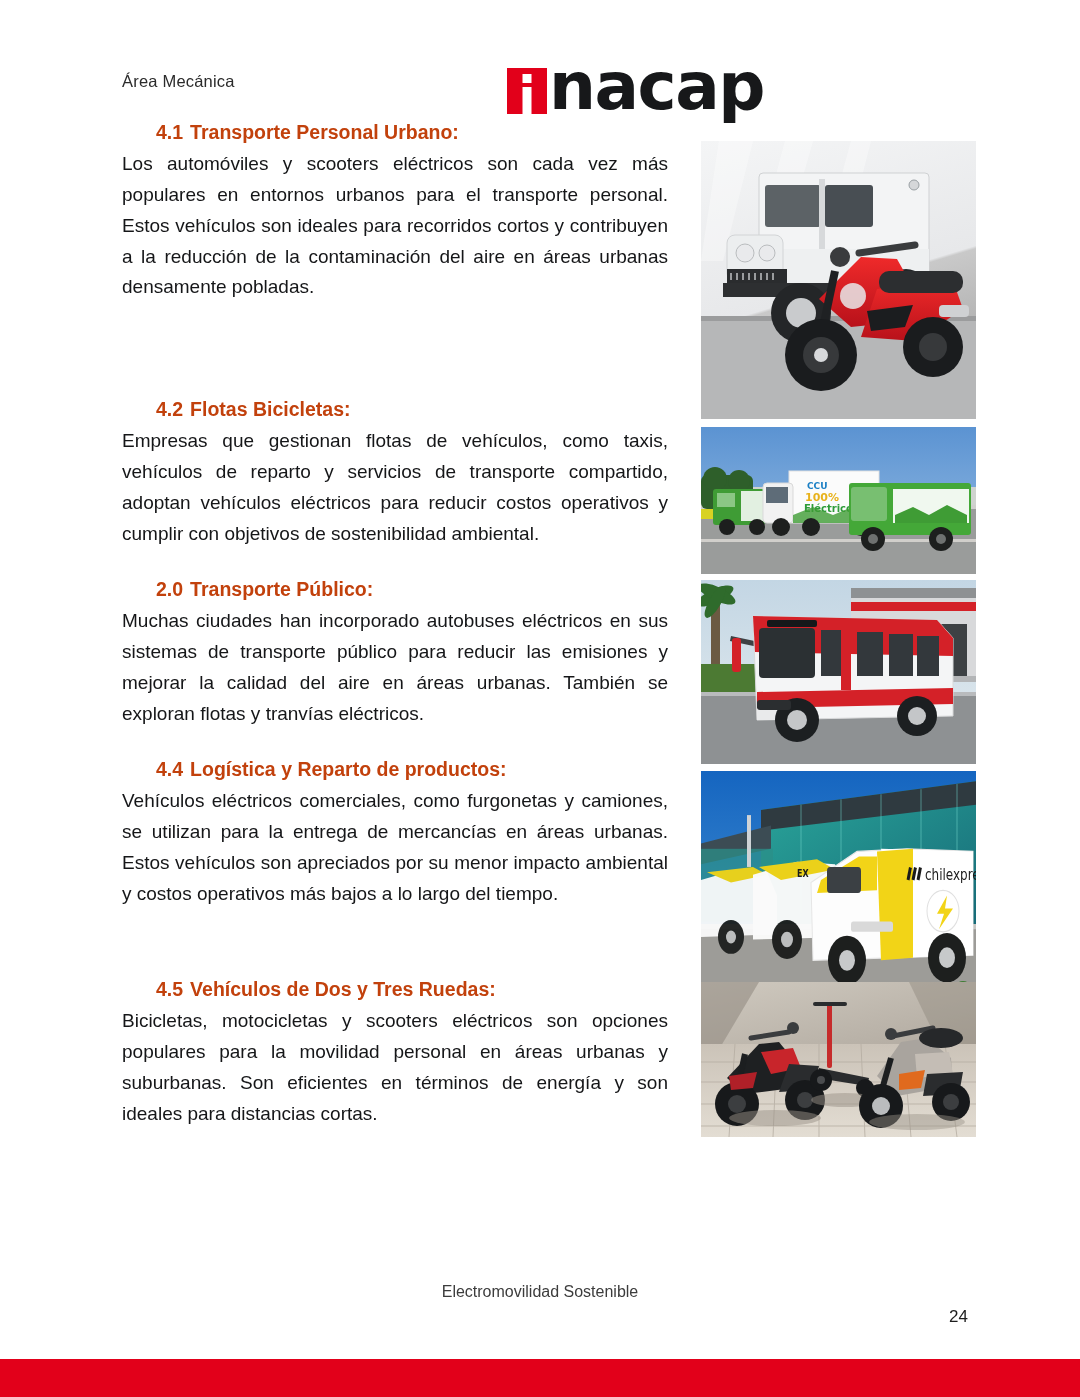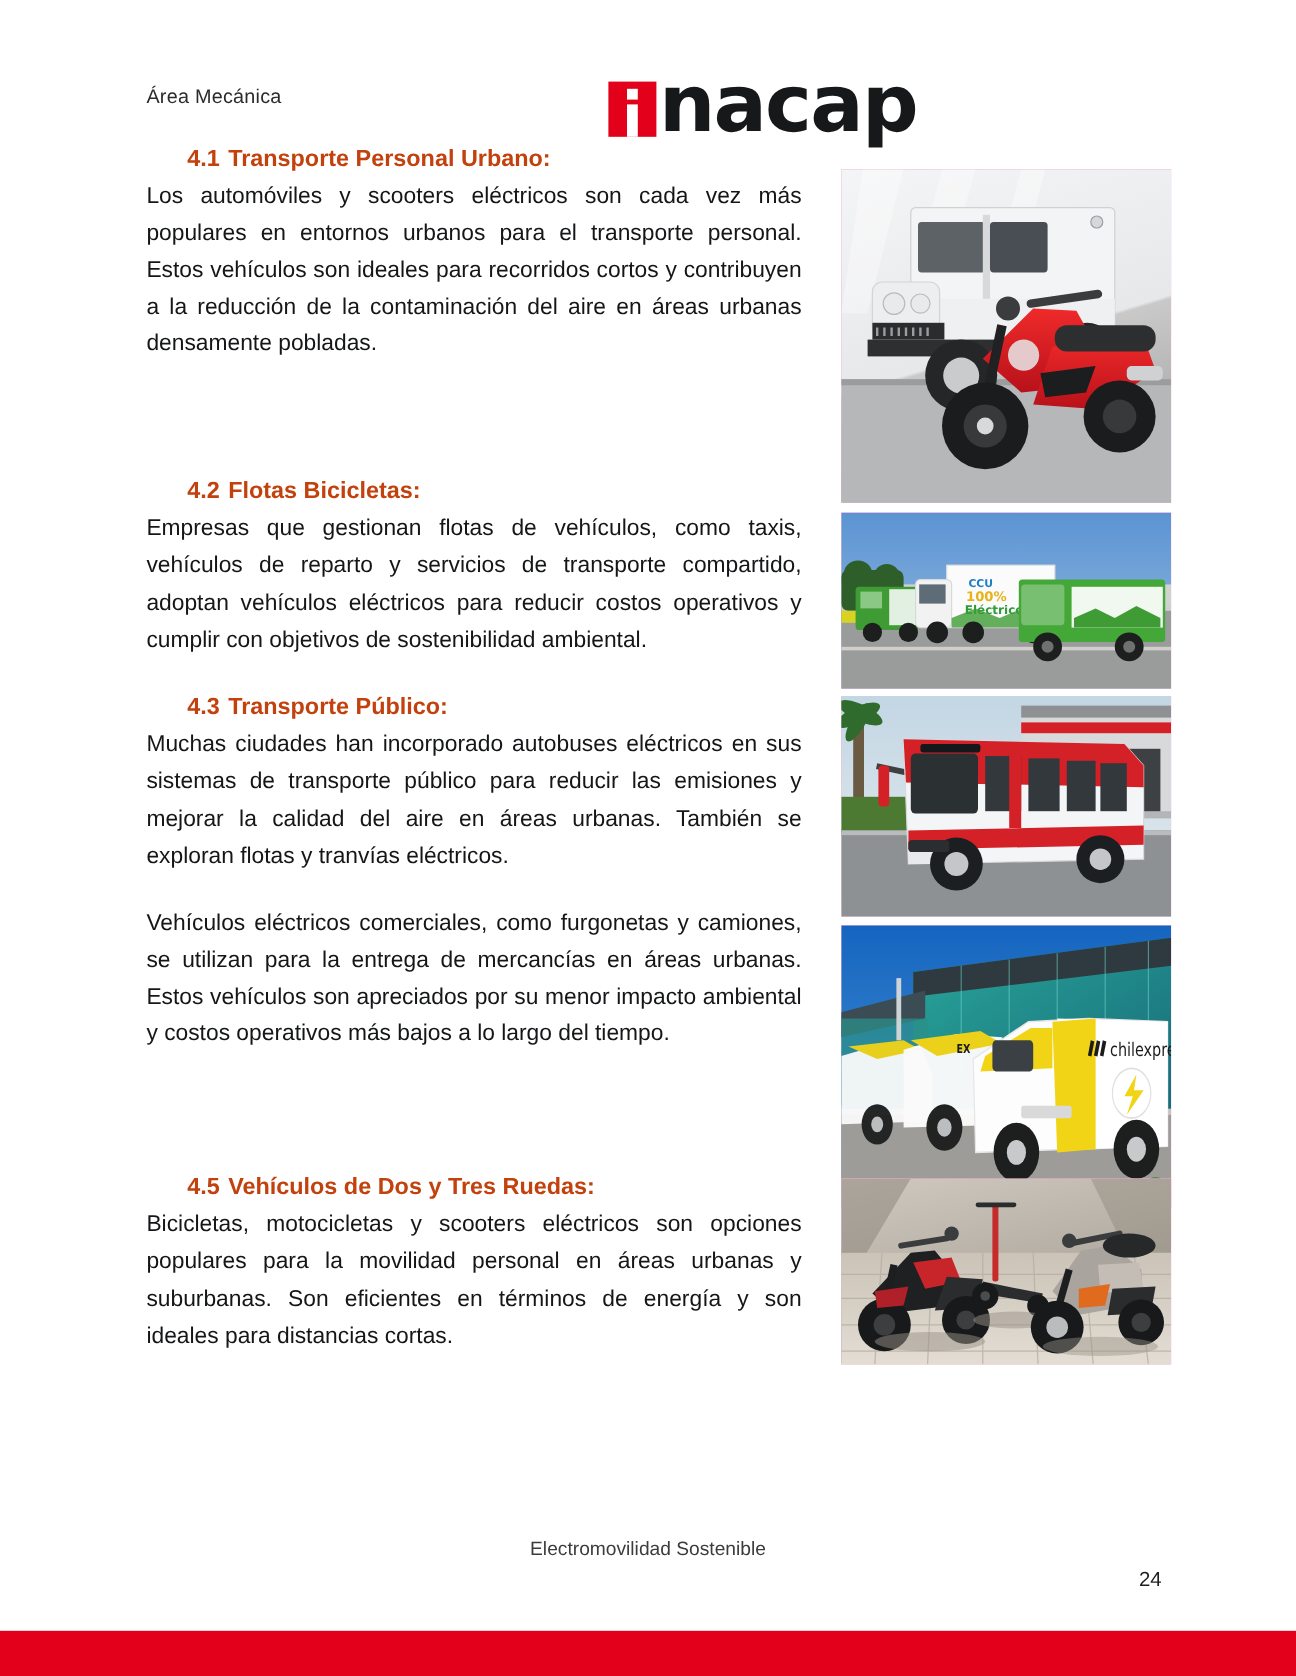--- a/index.html
+++ b/index.html
@@ -207,26 +207,29 @@
 
       <div class="section sec-2">
         <h3 class="section-heading">
           <span class="num">4.2</span><span>Flotas Bicicletas:</span>
         </h3>
         <p class="section-body">Empresas que gestionan flotas de vehículos, como taxis, vehículos de reparto y servicios de transporte compartido, adoptan vehículos eléctricos para reducir costos operativos y cumplir con objetivos de sostenibilidad ambiental.</p>
       </div>
 
       <div class="section sec-3">
         <h3 class="section-heading">
-          <span class="num">4.3</span><span>Transporte Público:</span>
+          <span class="num">2.0</span><span>Transporte Público:</span>
         </h3>
         <p class="section-body">Muchas ciudades han incorporado autobuses eléctricos en sus sistemas de transporte público para reducir las emisiones y mejorar la calidad del aire en áreas urbanas. También se exploran flotas y tranvías eléctricos.</p>
       </div>
 
       <div class="section sec-4">
+        <h3 class="section-heading">
+          <span class="num">4.4</span><span>Logística y Reparto de productos:</span>
+        </h3>
         <p class="section-body">Vehículos eléctricos comerciales, como furgonetas y camiones, se utilizan para la entrega de mercancías en áreas urbanas. Estos vehículos son apreciados por su menor impacto ambiental y costos operativos más bajos a lo largo del tiempo.</p>
       </div>
 
       <div class="section sec-5">
         <h3 class="section-heading">
           <span class="num">4.5</span><span>Vehículos de Dos y Tres Ruedas:</span>
         </h3>
         <p class="section-body">Bicicletas, motocicletas y scooters eléctricos son opciones populares para la movilidad personal en áreas urbanas y suburbanas. Son eficientes en términos de energía y son ideales para distancias cortas.</p>
       </div>
 

